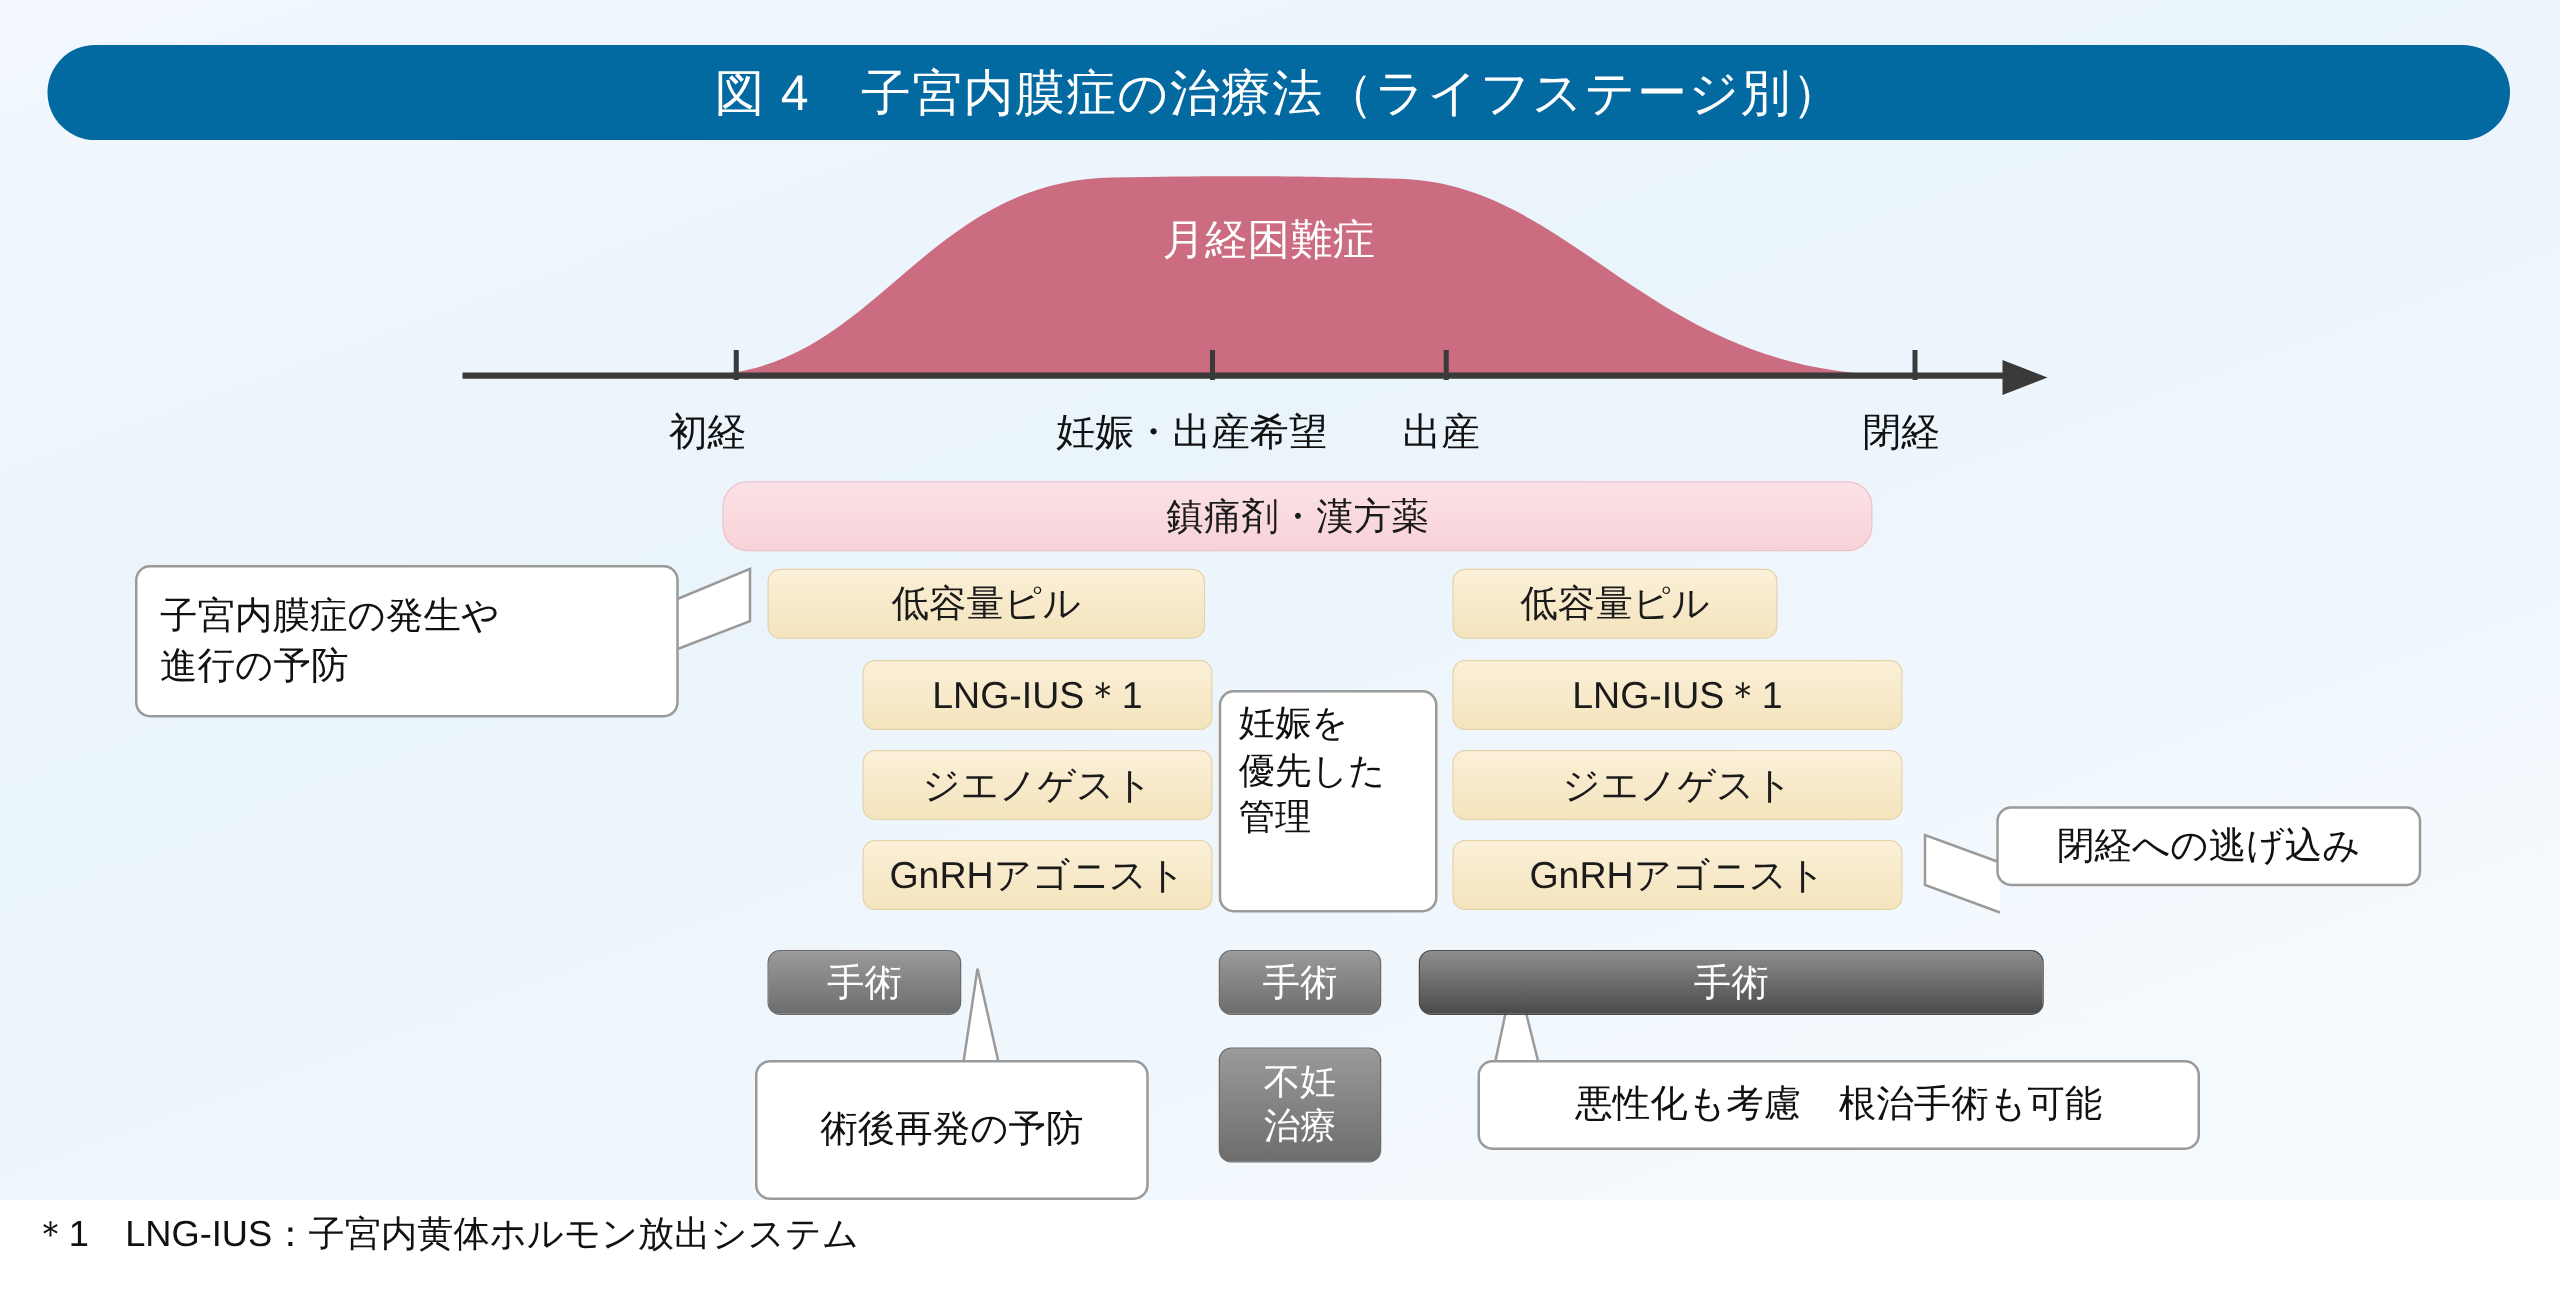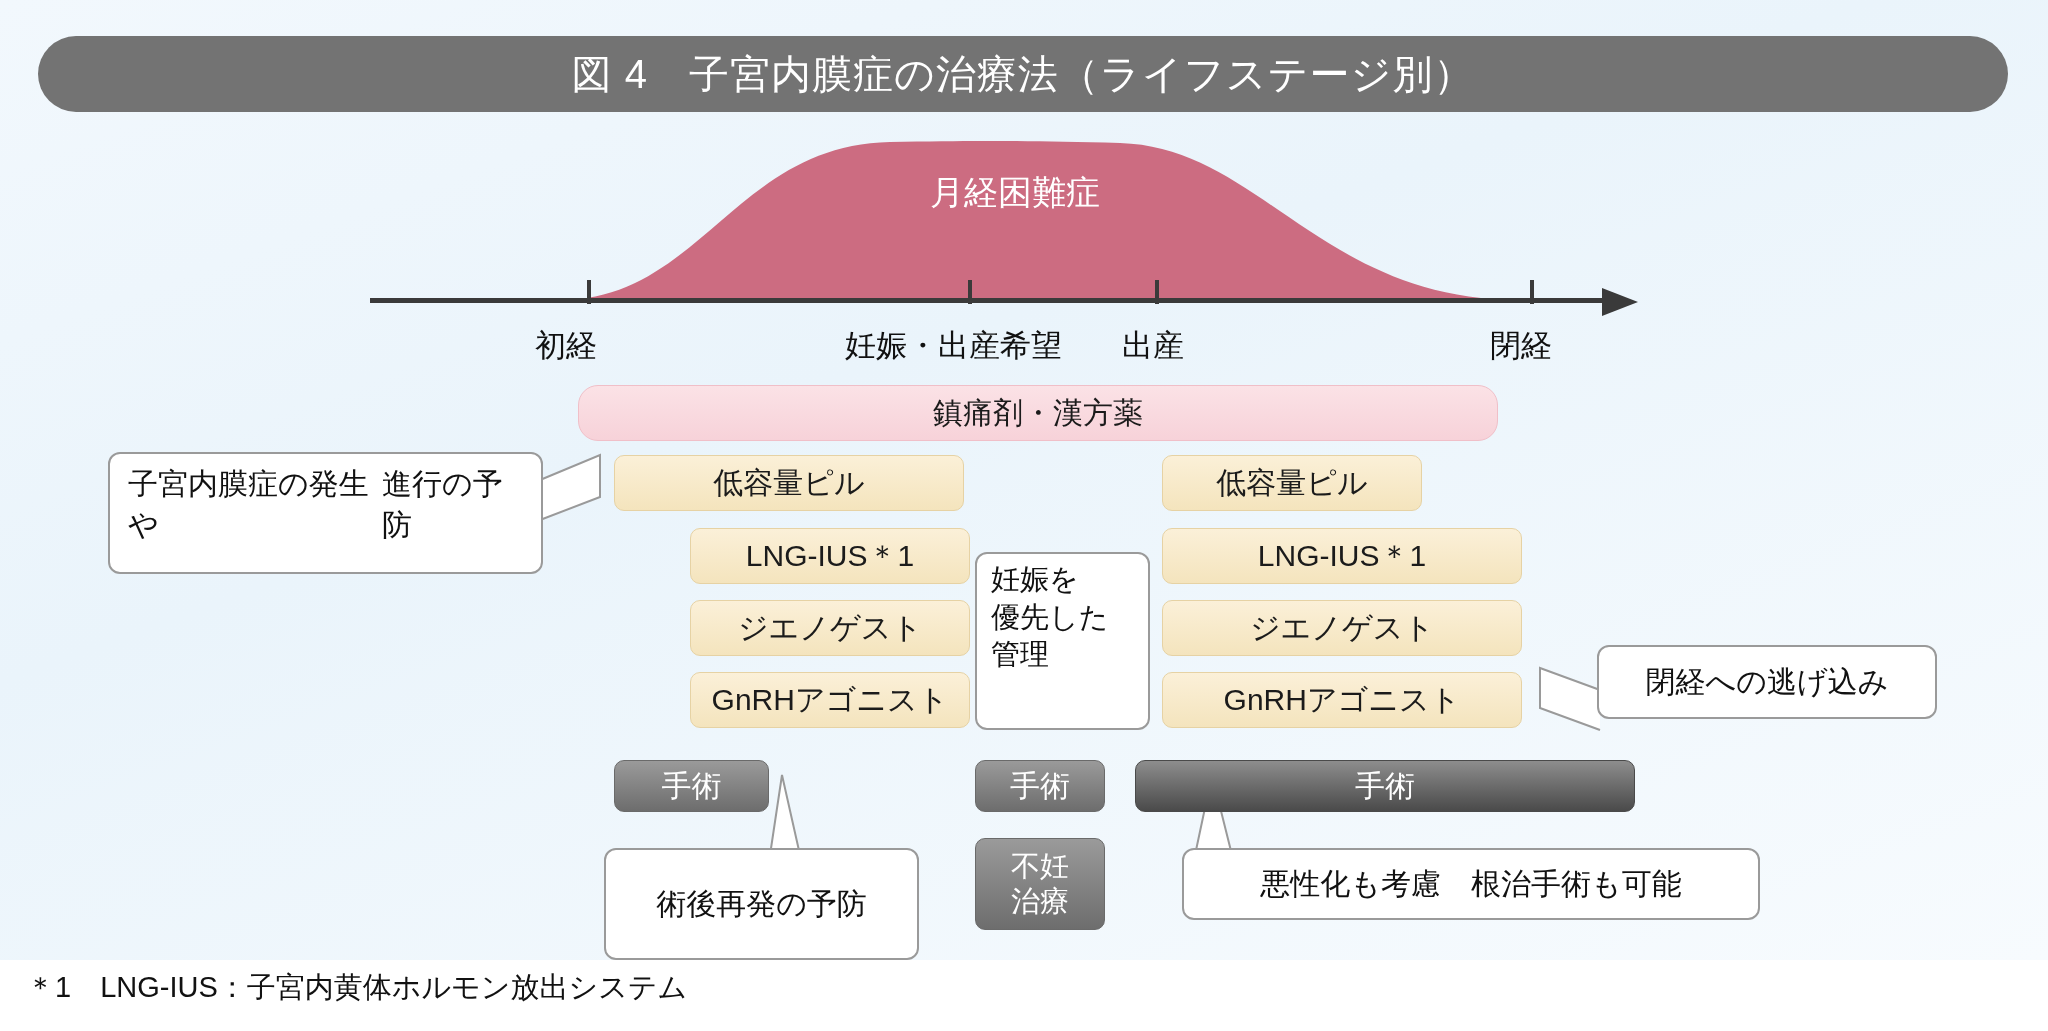--- a/index.html
+++ b/index.html
@@ -29,21 +29,21 @@
     background: linear-gradient(160deg, #f2f8fd 0%, #eaf4fb 40%, #f7fbfe 100%);
   }
 
   
   .title-bar {
     position: absolute;
     left: 38px;
     top: 36px;
     width: 1970px;
     height: 76px;
-    background: #737373;
+    background: #0369a1;
     border-radius: 38px;
     display: flex;
     align-items: center;
     justify-content: center;
   }
   .title-text {
     color: #ffffff;
     font-size: 40px;
     letter-spacing: 1px;
     font-weight: 400;
@@ -293,26 +293,26 @@
   </div>
   <div class="bar bar-gray-wide" style="left:1135px; top:760px; width:500px; height:52px;">
     <span>手術</span>
   </div>
 
   <div class="bar bar-gray bar-multiline" style="left:975px; top:838px; width:130px; height:92px;">
     <span>不妊</span>
     <span>治療</span>
   </div>
 
-  <div class="callout" style="left:108px; top:452px; width:435px; height:122px; flex-direction:row; align-items:flex-start; justify-content:center;">
+  <div class="callout" style="left:108px; top:452px; width:435px; height:122px; flex-direction:column; align-items:flex-start; justify-content:center;">
     <span>子宮内膜症の発生や</span>
     <span>進行の予防</span>
   </div>
 
-  <div class="callout center" style="left:1597px; top:645px; width:340px; height:74px;">
+  <div class="callout center" style="left:1597px; top:645px; width:340px; height:64px;">
     <span>閉経への逃げ込み</span>
   </div>
 
   <div class="callout center" style="left:604px; top:848px; width:315px; height:112px;">
     <span>術後再発の予防</span>
   </div>
 
   <div class="callout center" style="left:1182px; top:848px; width:578px; height:72px;">
     <span>悪性化も考慮　根治手術も可能</span>
   </div>

